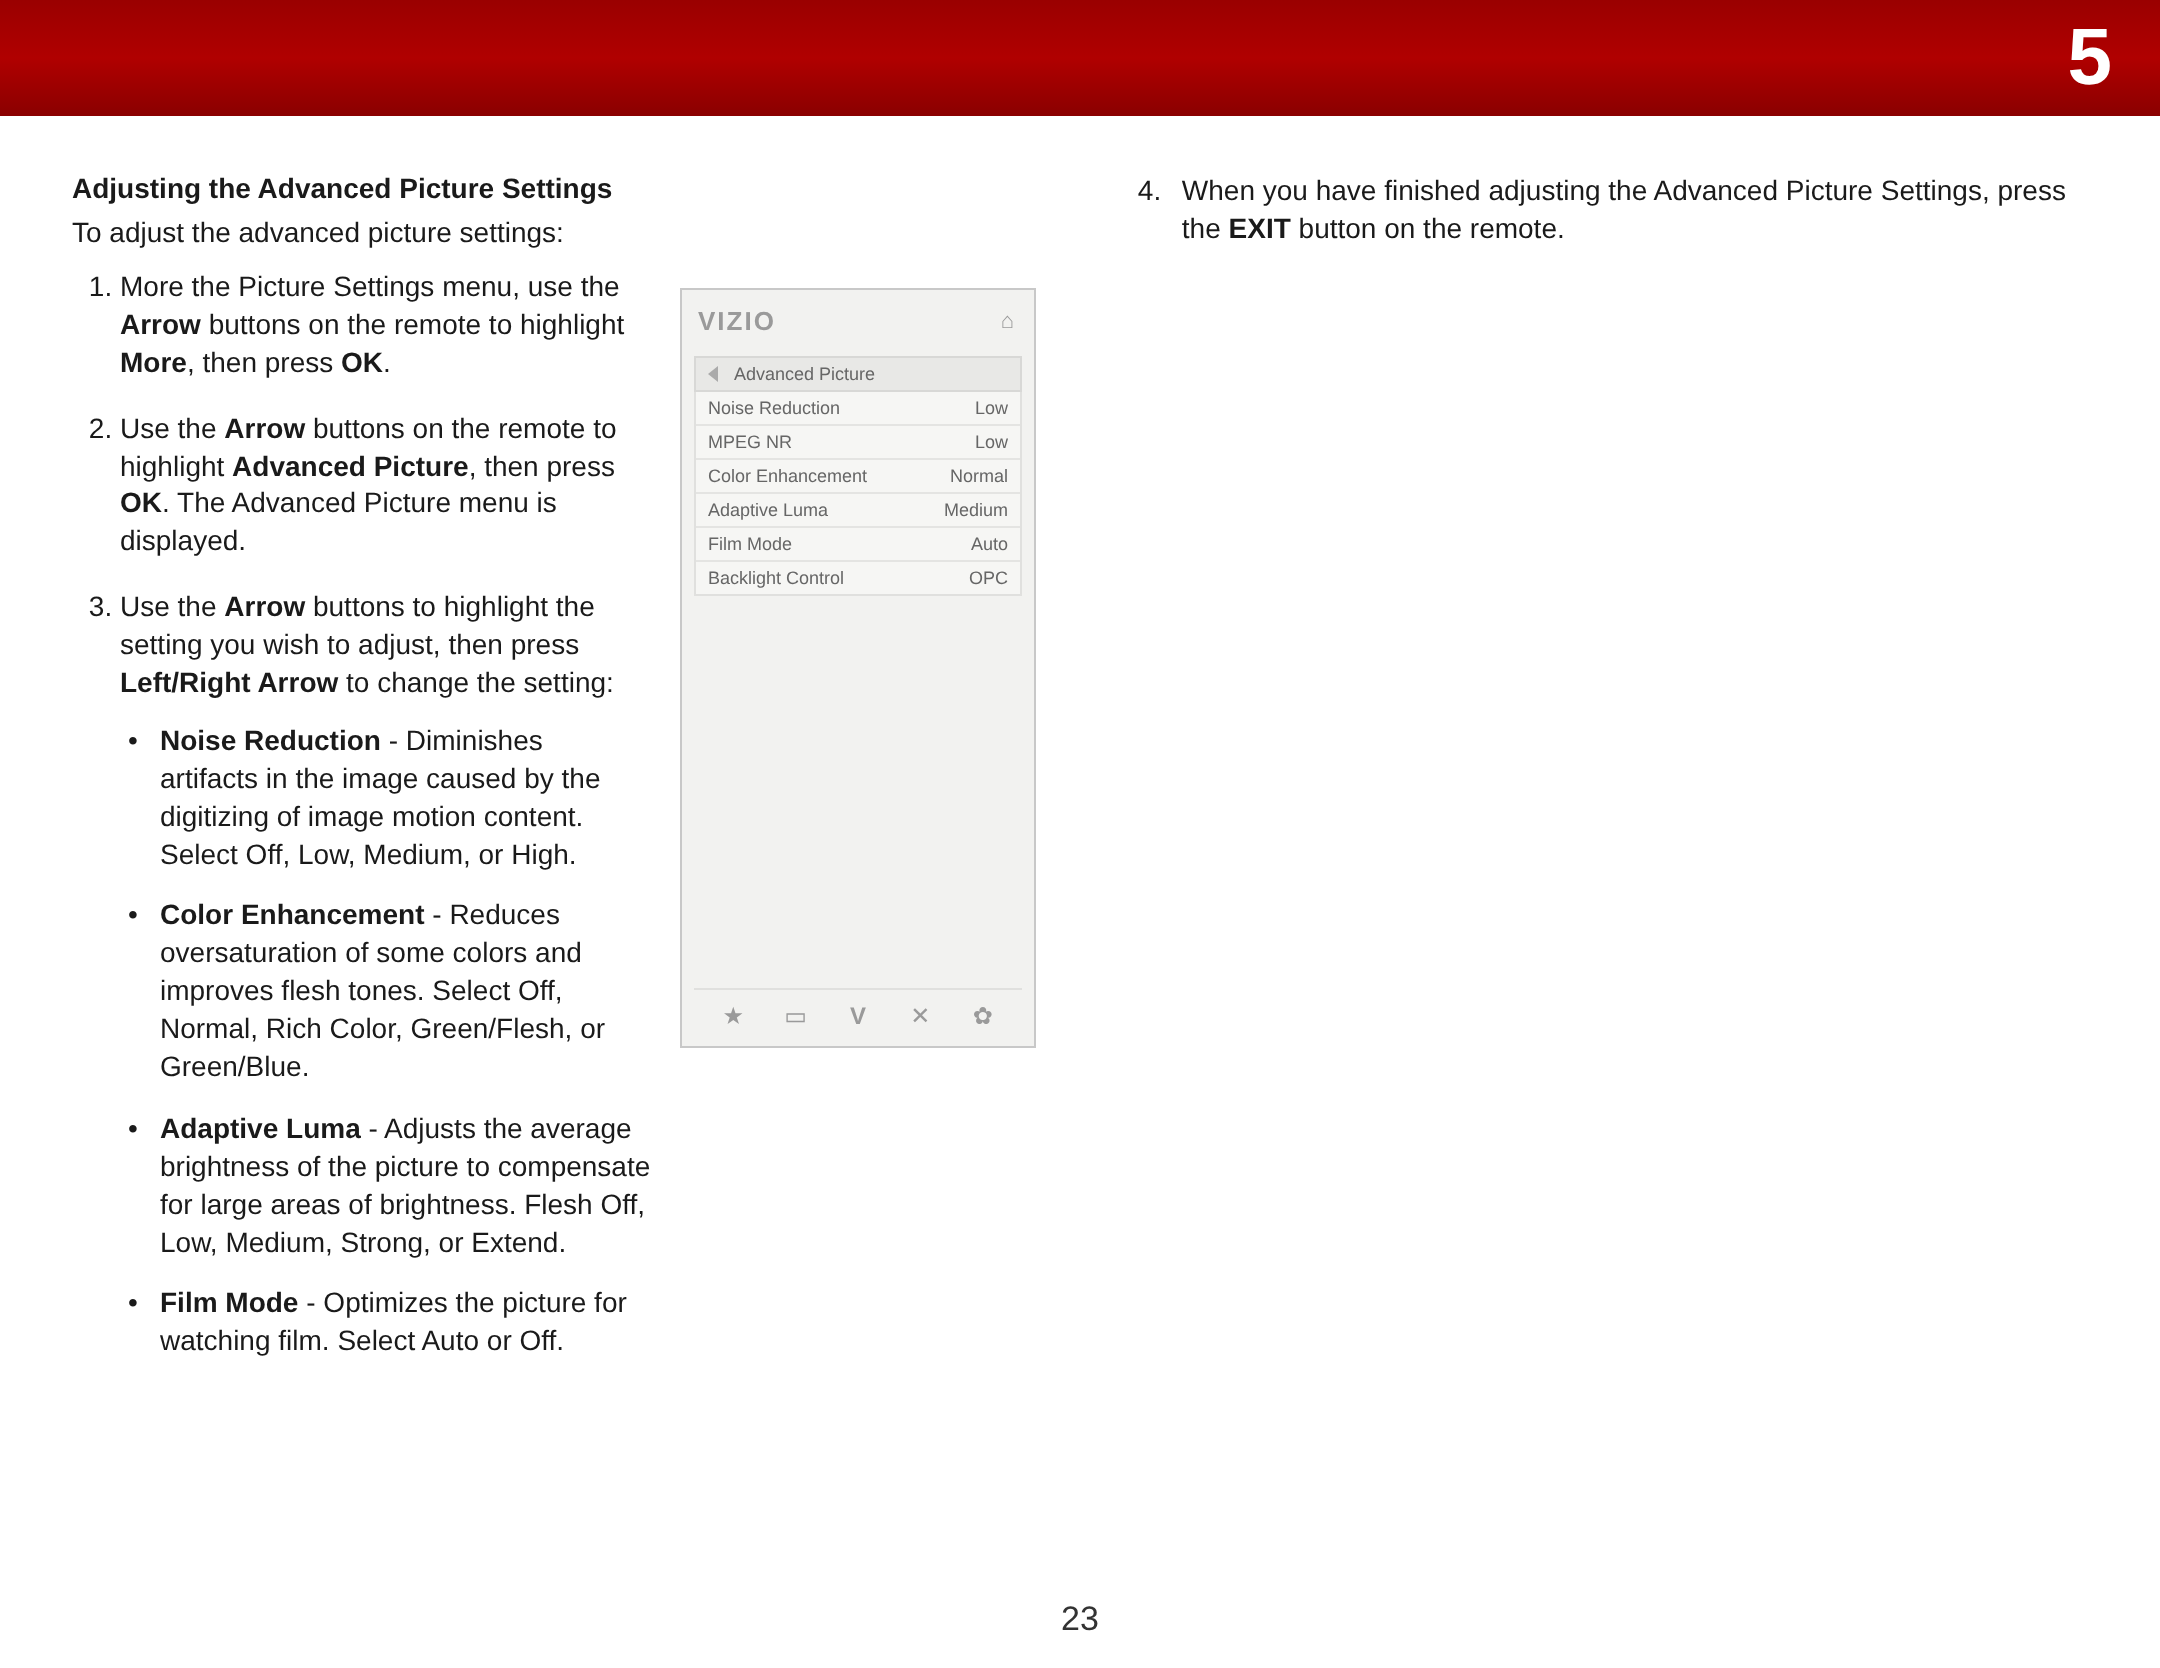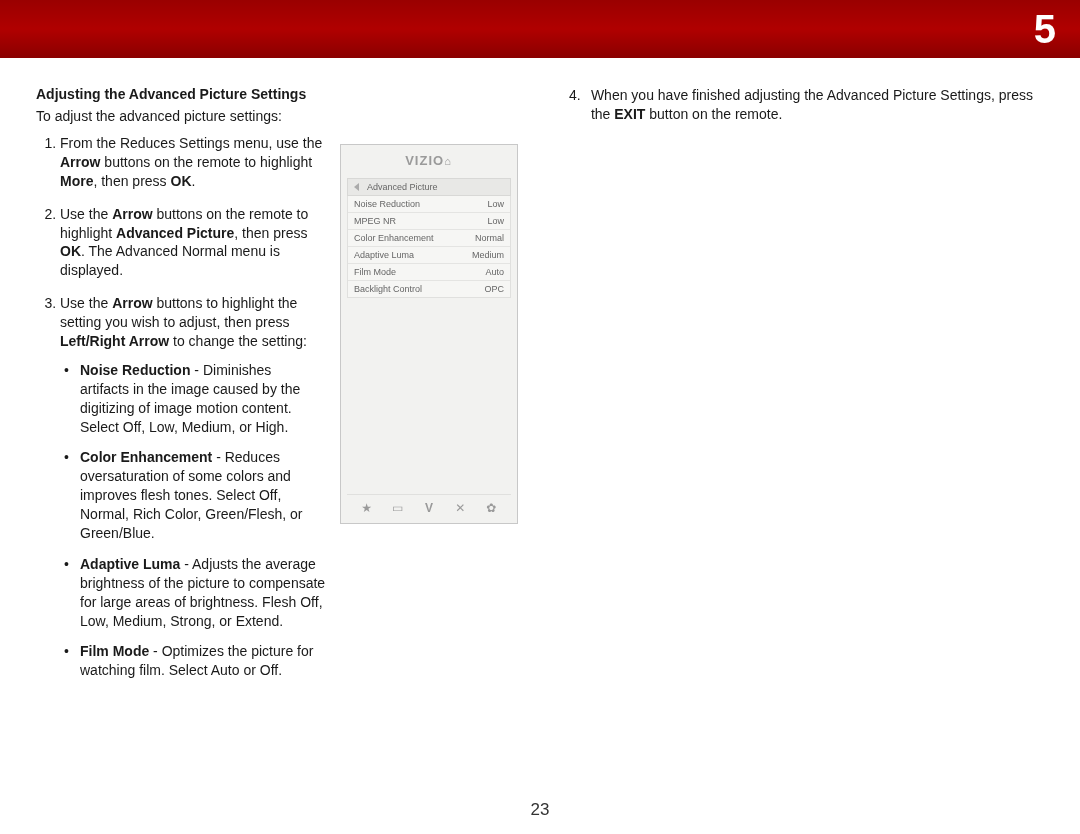--- a/index.html
+++ b/index.html
@@ -71,21 +71,21 @@
     border: 1px solid #c8c8c8;
     font-size: 10px;
     color: #666;
     padding: 6px;
     position: absolute;
     left: 340px;
     top: 144px;
   }
   .vizio-header {
     display: flex;
-    justify-content: center;
+    justify-content: space-between;
     align-items: center;
     padding: 2px 4px 10px 2px;
   }
   .vizio-logo {
     font-family: Arial, sans-serif;
     font-weight: 800;
     letter-spacing: 1px;
     font-size: 13px;
     color: #9a9a9a;
   }
@@ -151,24 +151,24 @@
   <span class="chapter-num">5</span>
 </div>
 
 <div class="page">
   <div class="col-left">
     <div class="section-title">Adjusting the Advanced Picture Settings</div>
     <div class="intro">To adjust the advanced picture settings:</div>
 
     <ol class="steps">
       <li style="max-width:270px;">
-        <span>From the Reduces Settings menu, use the </span><span class="b">Arrow</span><span> buttons on the remote to highlight </span><span class="b">More</span><span>, then press </span><span class="b">OK</span><span>.</span>
+        <span>More the Picture Settings menu, use the </span><span class="b">Arrow</span><span> buttons on the remote to highlight </span><span class="b">More</span><span>, then press </span><span class="b">OK</span><span>.</span>
       </li>
       <li style="max-width:270px;">
-        <span>Use the </span><span class="b">Arrow</span><span> buttons on the remote to highlight </span><span class="b">Advanced Picture</span><span>, then press </span><span class="b">OK</span><span>. The Advanced Normal menu is displayed.</span>
+        <span>Use the </span><span class="b">Arrow</span><span> buttons on the remote to highlight </span><span class="b">Advanced Picture</span><span>, then press </span><span class="b">OK</span><span>. The Advanced Picture menu is displayed.</span>
       </li>
       <li style="max-width:270px;">
         <span>Use the </span><span class="b">Arrow</span><span> buttons to highlight the setting you wish to adjust, then press </span><span class="b">Left/Right Arrow</span><span> to change the setting:</span>
 
         <ul class="bullets">
           <li style="max-width:240px;">
             <span class="b">Noise Reduction</span><span> - Diminishes artifacts in the image caused by the digitizing of image motion content. Select Off, Low, Medium, or High.</span>
           </li>
           <li>
             <span class="b">Color Enhancement</span><span> - Reduces oversaturation of some colors and improves flesh tones. Select Off, Normal, Rich Color, Green/Flesh, or Green/Blue.</span>

